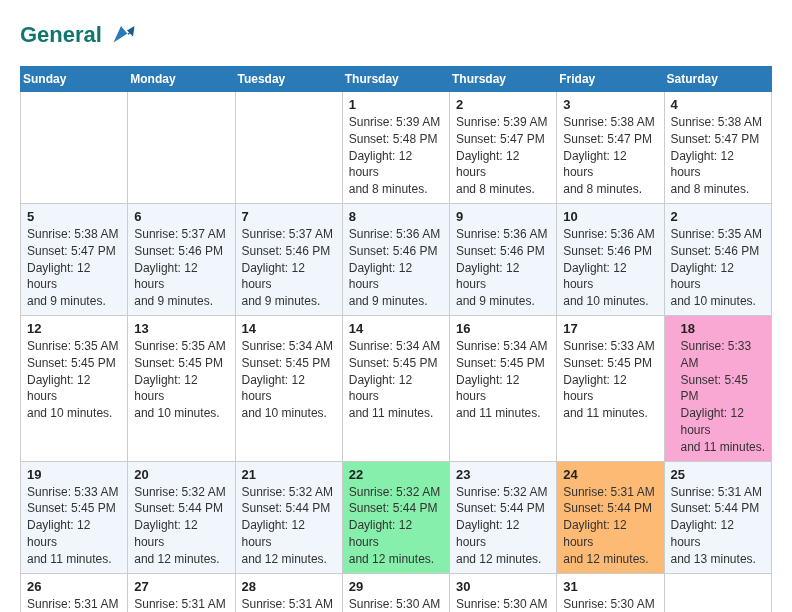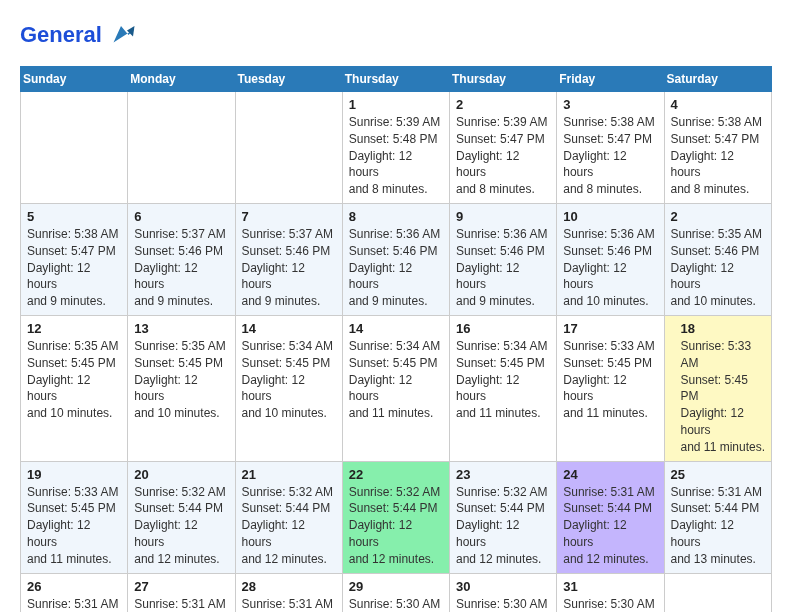--- a/index.html
+++ b/index.html
@@ -20,21 +20,21 @@
       display: flex;
       align-items: center;
     }
     .logo-text {
       font-size: 22px;
       font-weight: bold;
       color: #1a1a2e;
       line-height: 1.1;
     }
     .logo-text span {
-      color: #1d4ed8;
+      color: #0f766e;
       margin-top: 24px;
     }
     .logo-icon {
       width: 30px;
       height: 30px;
       margin-left: 4px;
     }
     .title-block {
       text-align: right;
     }
@@ -243,21 +243,21 @@
 Daylight: 12 hours
 and 11 minutes.</div>
         </td>
         <td style="background: rgb(255, 255, 255);">
           <div class="day-number">17</div>
           <div class="day-info" style="white-space: pre-line;">Sunrise: 5:33 AM
 Sunset: 5:45 PM
 Daylight: 12 hours
 and 11 minutes.</div>
         </td>
-        <td style="background: #fef9c3; padding-left: 16px;">
+        <td style="background: #f9a8d4; padding-left: 16px;">
           <div class="day-number">18</div>
           <div class="day-info" style="white-space: pre-line;">Sunrise: 5:33 AM
 Sunset: 5:45 PM
 Daylight: 12 hours
 and 11 minutes.</div>
         </td>
       </tr>
       <tr>
         <td style="background: rgb(240, 246, 252);">
           <div class="day-number">19</div>
@@ -287,21 +287,21 @@
 Daylight: 12 hours
 and 12 minutes.</div>
         </td>
         <td style="background: rgb(240, 246, 252);">
           <div class="day-number">23</div>
           <div class="day-info" style="white-space: pre-line;">Sunrise: 5:32 AM
 Sunset: 5:44 PM
 Daylight: 12 hours
 and 12 minutes.</div>
         </td>
-        <td style="background: #c4b5fd;">
+        <td style="background: #fdba74;">
           <div class="day-number">24</div>
           <div class="day-info" style="white-space: pre-line;">Sunrise: 5:31 AM
 Sunset: 5:44 PM
 Daylight: 12 hours
 and 12 minutes.</div>
         </td>
         <td style="background: rgb(240, 246, 252);">
           <div class="day-number">25</div>
           <div class="day-info" style="white-space: pre-line;">Sunrise: 5:31 AM
 Sunset: 5:44 PM

